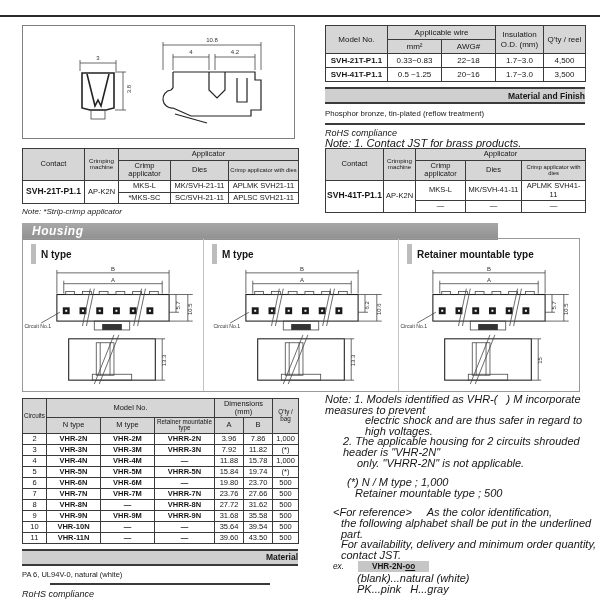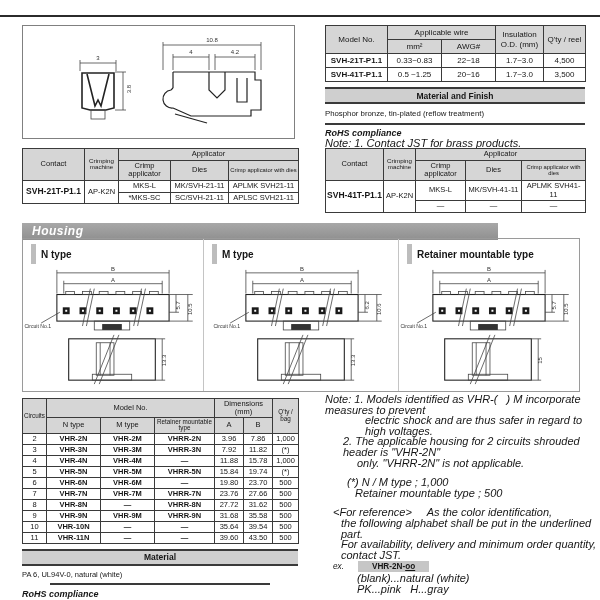--- a/index.html
+++ b/index.html
@@ -1,21 +1,21 @@
 <!DOCTYPE html>
 <html><head>
 <meta charset="utf-8">
 <style>
   *{margin:0;padding:0;box-sizing:border-box}
   html,body{width:600px;height:600px}
   body{position:relative;background:#fff;font-family:"Liberation Sans","DejaVu Sans",sans-serif;color:#161616;overflow:hidden}
   .abs{position:absolute}
   
   #top-rule{top:15px;left:0;width:600px;height:2px;background:#2b2b2b}
-  .gray-bar{background:#cfcfcf;border-top:2px solid #3a3a3a;border-bottom:2px solid #3a3a3a;text-align:center;font-weight:bold;font-size:8.5px;padding:1.5px 0}
+  .gray-bar{background:#cfcfcf;border-top:2px solid #3a3a3a;border-bottom:2px solid #3a3a3a;text-align:right;font-weight:bold;font-size:8.5px;padding:1.5px 0}
   .thin-rule{height:2px;background:#3a3a3a}
   #housing-bar{top:223px;left:22px;width:476px;height:17px;background:linear-gradient(#a8a8a8,#8f8f8f);color:#fff;font-weight:bold;font-style:italic;font-size:12px;padding:1px 0 0 10px;letter-spacing:.5px}
   
   table{border-collapse:collapse;width:100%;table-layout:fixed}
   .dtable td,.dtable th{border:1px solid #3a3a3a;text-align:center;vertical-align:middle;line-height:1.15;padding:1px 1px;overflow:hidden}
   .dtable th{background:#d6d6d6;font-weight:normal}
   #wire-table-box{top:25px;left:325px;width:260px}
   #wire-table{font-size:8px}
   #wire-table tr{height:14px}
   .bold{font-weight:bold}
@@ -40,21 +40,21 @@
   #housing-table-box{top:398px;left:22px;width:276px}
   #housing-table{font-size:7.5px}
   #housing-table thead tr{height:13px}
   #housing-table thead th{line-height:1.05}
   #housing-table tbody td{height:11px;line-height:1}
   #housing-table tbody td:nth-child(2),
   #housing-table tbody td:nth-child(3),
   #housing-table tbody td:nth-child(4){font-weight:bold}
   .th-small{font-size:6.3px}
   
-  .rohs{font-weight:bold;font-style:italic;font-size:9px}
+  .rohs{font-weight:normal;font-style:italic;font-size:9px}
   #notes-top{margin-top:3px}
   .nline{font-style:italic;font-size:11px;line-height:10.6px;white-space:pre-wrap}
   #housing-notes{top:394px;left:325px;width:272px}
   .ind8{padding-left:8px}.ind16{padding-left:16px}.ind18{padding-left:18px}
   .ind22{padding-left:22px}.ind30{padding-left:30px}.ind32{padding-left:32px}
   .ind40{padding-left:40px}
   .gap{height:9px}
   .ex-row{display:flex;gap:14px;font-style:italic;font-size:8.2px;line-height:11px;padding-left:8px;margin:1px 0}
   .ex-model{background:#c6c6c6;font-weight:bold;font-style:normal;padding:0 14px}
   .ex-suffix{text-decoration:underline}
@@ -245,20 +245,21 @@
         <td>MK/SVH-21-11</td>
         <td>APLMK SVH21-11</td>
       </tr>
       <tr>
         <td>*MKS-SC</td>
         <td>SC/SVH-21-11</td>
         <td>APLSC SVH21-11</td>
       </tr>
     </tbody>
   </table>
+  <div class="note-italic" style="margin-top:3px">Note: *Strip-crimp applicator</div>
 </div>
 
 <div class="abs" id="contact-right-box">
   <table class="dtable contact-table">
     <colgroup>
         <col style="width:58px">
         <col style="width:32px">
         <col style="width:50px">
         <col style="width:56px">
         <col style="width:64px">

